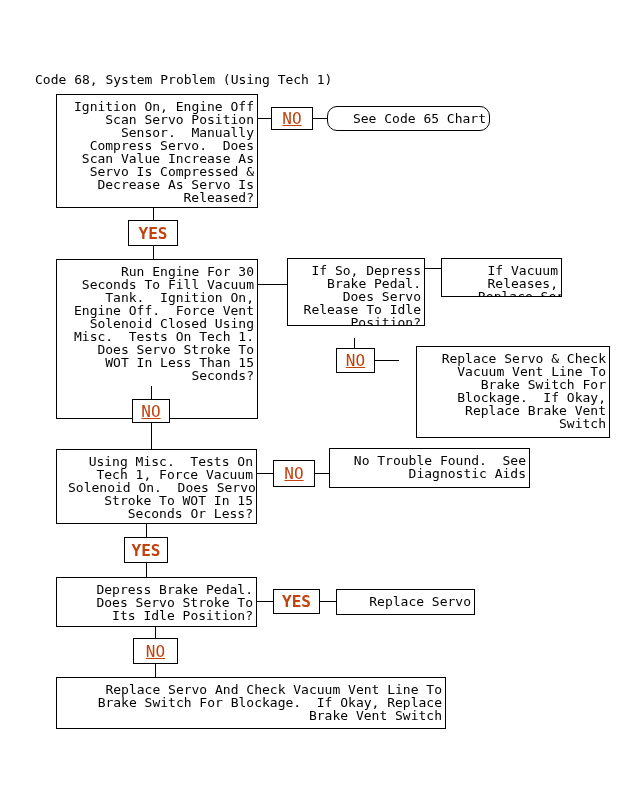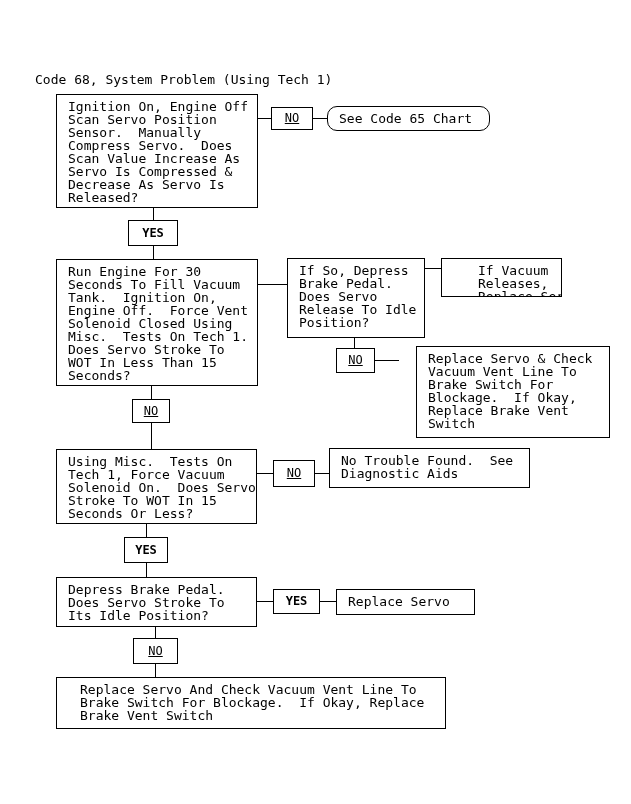--- a/index.html
+++ b/index.html
@@ -1,31 +1,31 @@
 <!DOCTYPE html>
 <html><head>
 <meta charset="utf-8">
 <style>
   html,body{margin:0;padding:0;background:#ffffff;}
   #stage{
     position:relative;width:631px;height:804px;background:#ffffff;
     font-family:"DejaVu Sans Mono","Liberation Mono",monospace;
-    color:#000;overflow:hidden;
+    color:#000;overflow:hidden;text-align:right;
   }
   .title{
     position:absolute;font-size:13px;line-height:13px;white-space:pre;color:#000;
   }
   .box{
     position:absolute;box-sizing:border-box;border:1px solid #000;background:#fff;
     font-size:13px;line-height:13px;white-space:pre;color:#000;
     padding:5px 3px 3px 11px;overflow:hidden;
   }
   .lbl{
     position:absolute;box-sizing:border-box;border:1px solid #000;background:#fff;
-    font-size:12px;line-height:13px;color:#000000;
+    font-size:16px;line-height:13px;color:#c2410c;
     display:flex;align-items:center;justify-content:center;white-space:pre;
   }
   .lbl.no{text-decoration:underline;font-weight:normal;}
   .lbl.yes{font-weight:bold;}
   .hline{position:absolute;height:1px;background:#000;}
   .vline{position:absolute;width:1px;background:#000;}
 </style>
 </head>
 <body>
 
@@ -43,31 +43,31 @@
 Released?</div>
   <div class="hline" style="left:258px;top:118px;width:13px;"></div>
   <div class="lbl no" style="left:271px;top:107px;width:42px;height:23px;">NO</div>
   <div class="hline" style="left:313px;top:118px;width:14px;"></div>
   <div class="box" style="left:327px;top:106px;width:163px;height:25px;border-radius:10px;">See Code 65 Chart</div>
 
   <div class="vline" style="left:153px;top:208px;height:12px;"></div>
   <div class="lbl yes" style="left:128px;top:220px;width:50px;height:26px;">YES</div>
   <div class="vline" style="left:153px;top:246px;height:13px;"></div>
 
-  <div class="box" style="left:56px;top:259px;width:202px;height:127px;">Run Engine For 30
+  <div class="box" style="left:56px;top:259px;width:202px;height:160px;">Run Engine For 30
 Seconds To Fill Vacuum
 Tank.  Ignition On,
 Engine Off.  Force Vent
 Solenoid Closed Using
 Misc.  Tests On Tech 1.
 Does Servo Stroke To
 WOT In Less Than 15
 Seconds?</div>
   <div class="hline" style="left:258px;top:284px;width:29px;"></div>
-  <div class="box" style="left:287px;top:258px;width:138px;height:80px;">If So, Depress
+  <div class="box" style="left:287px;top:258px;width:138px;height:68px;">If So, Depress
 Brake Pedal.
 Does Servo
 Release To Idle
 Position?</div>
   <div class="hline" style="left:425px;top:268px;width:16px;"></div>
   <div class="box" style="left:441px;top:258px;width:121px;height:39px;padding-left:36px;">If Vacuum
 Releases,
 Replace Servo</div>
 
   <div class="vline" style="left:354px;top:338px;height:10px;"></div>

